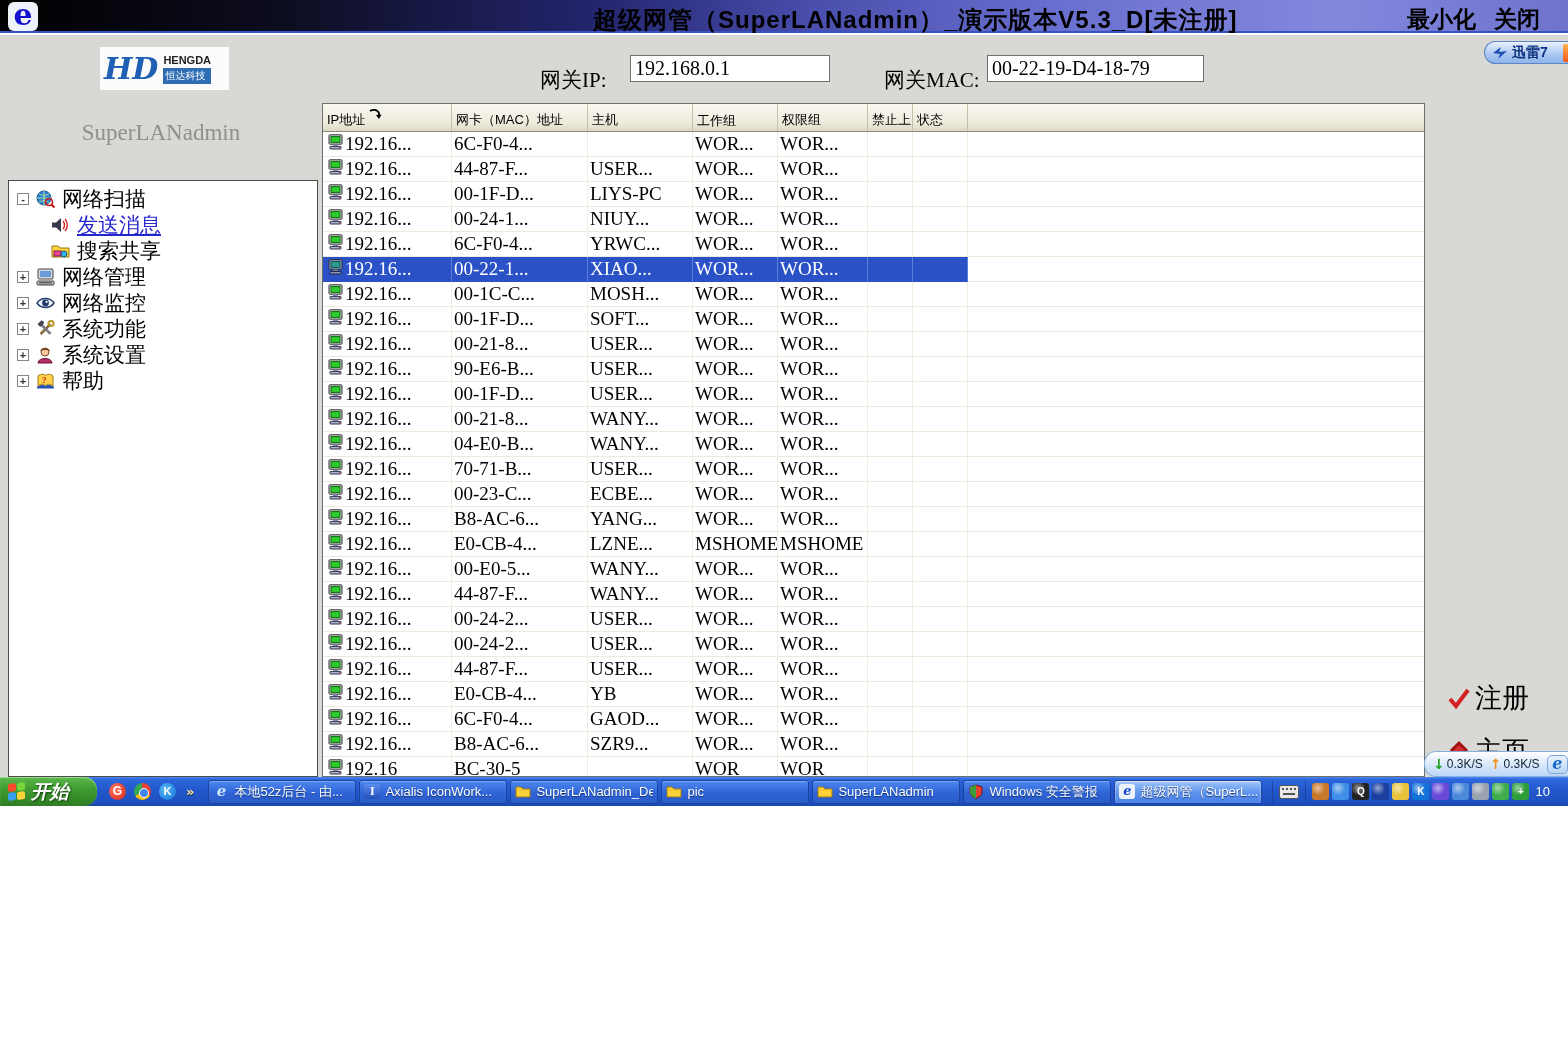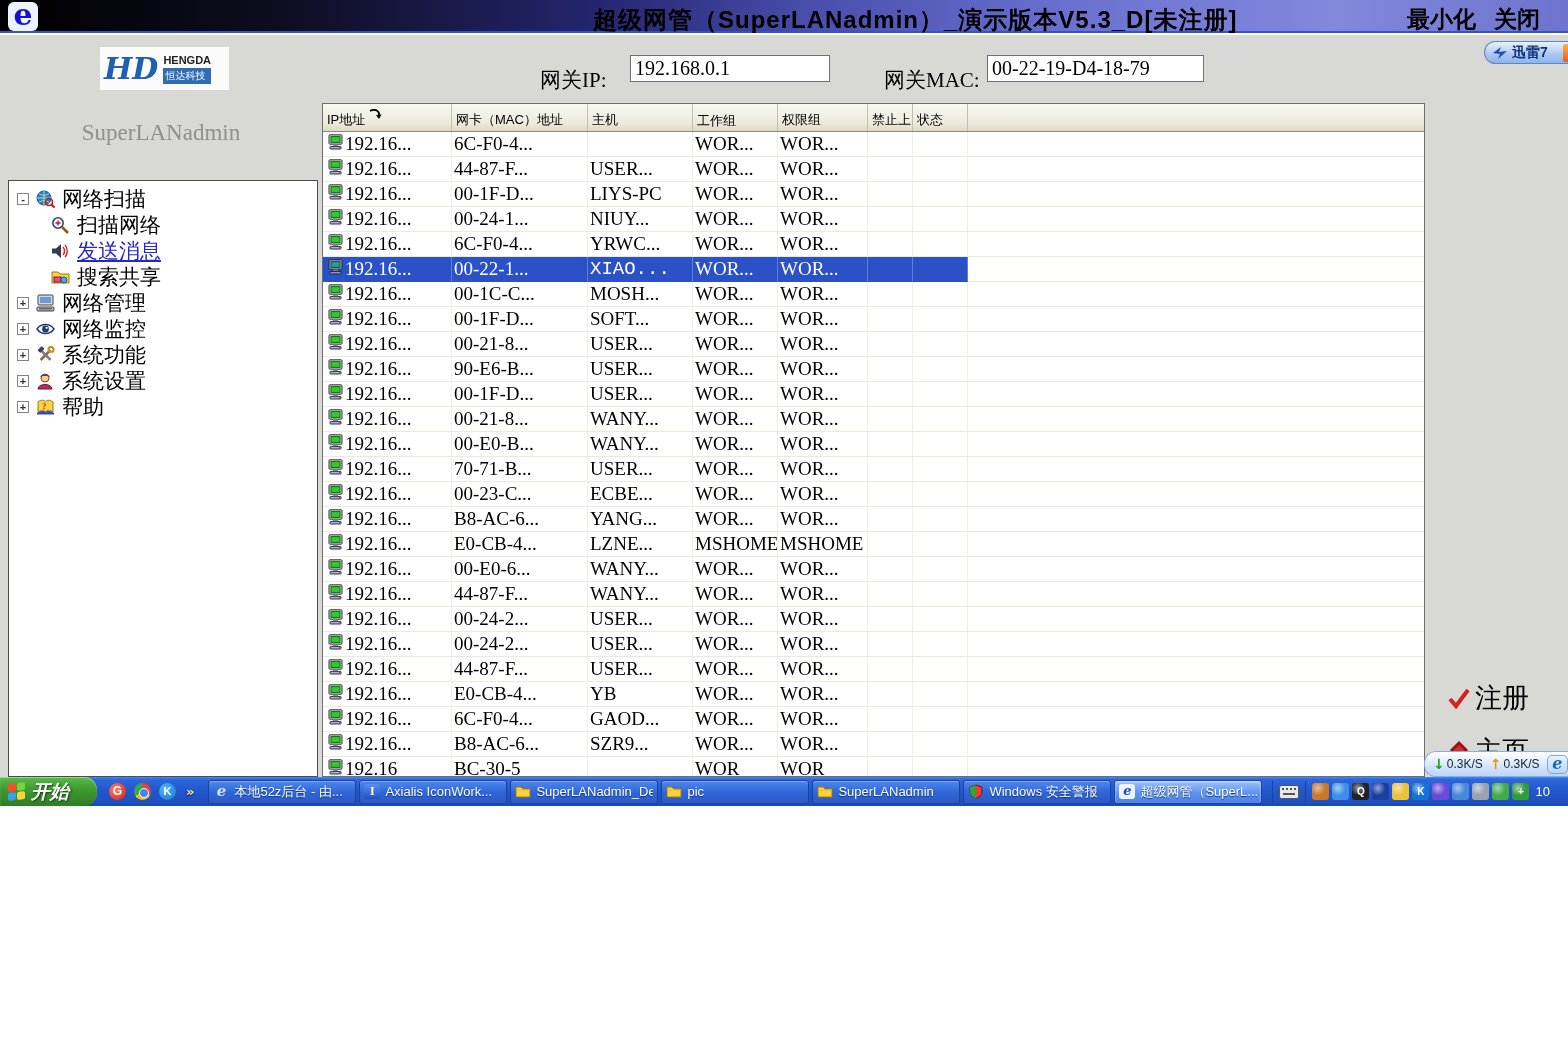--- a/index.html
+++ b/index.html
@@ -155,28 +155,20 @@
           <span class="t-icon"><svg viewBox="0 0 19 18" width="19" height="18">
               <circle cx="8" cy="8" r="7" fill="#2b7fd4" stroke="#14508e"></circle>
               <path d="M1,8 H15 M8,1 V15 M3,3.5 C6,6 10,6 13,3.5 M3,12.5 C6,10 10,10 13,12.5" stroke="#aee2a0" fill="none"></path>
               <circle cx="13" cy="12" r="3.5" fill="none" stroke="#c81818" stroke-width="1.6"></circle>
               <line x1="15.5" y1="14.5" x2="18.5" y2="17.5" stroke="#c81818" stroke-width="2.2"></line>
             </svg></span>
           <span class="t-label">网络扫描</span>
         </div>
         <div class="tree-item child">
           <span class="t-icon"><svg viewBox="0 0 19 18" width="19" height="18">
-              <circle cx="7" cy="7" r="5.2" fill="#eef6ff" stroke="#334a7a" stroke-width="1.6"></circle>
-              <path d="M7,4.5 V9.5 M4.5,7 H9.5" stroke="#c81818" stroke-width="1.4"></path>
-              <line x1="11" y1="11" x2="17" y2="17" stroke="#8a5a20" stroke-width="2.6"></line>
-            </svg></span>
-          <span class="t-label">扫描网络</span>
-        </div>
-        <div class="tree-item child">
-          <span class="t-icon"><svg viewBox="0 0 19 18" width="19" height="18">
               <polygon points="1,6.5 5,6.5 10,2 10,16 5,11.5 1,11.5" fill="#3a3a4e"></polygon>
               <path d="M12,5 C14,7 14,11 12,13 M14,3 C17,6 17,12 14,15" fill="none" stroke="#d42020" stroke-width="1.4"></path>
             </svg></span>
           <span class="t-label link">发送消息</span>
         </div>
         <div class="tree-item child">
           <span class="t-icon"><svg viewBox="0 0 19 18" width="19" height="18">
               <path d="M1,4 L7,4 L9,6 L18,6 L18,15 L1,15 Z" fill="#ffd23a" stroke="#9a7a10"></path>
               <rect x="3" y="9" width="7" height="5" fill="#e84a9a" stroke="#8a1050"></rect>
               <circle cx="13" cy="12" r="3" fill="#3ab0e8" stroke="#10608a"></circle>
@@ -363,21 +355,21 @@
             <div class="td hl" style="width: 129px;">
               <span class="pc"><svg viewBox="0 0 17 16" width="17" height="16">
                   <rect x="2" y="0.8" width="13" height="9.4" rx="1" fill="#9ab0c8" stroke="#223"></rect>
                   <rect x="4" y="2.6" width="9" height="5.8" fill="#2e9c8e" stroke="#0e4e4e"></rect>
                   <rect x="6" y="10.6" width="5" height="1.6" fill="#7888b0"></rect>
                   <rect x="3" y="12.4" width="11" height="2.6" rx="0.5" fill="#8a96c0" stroke="#223"></rect>
                 </svg></span>
               <span>192.16...</span>
             </div>
             <div class="td hl" style="width: 136px;">00-22-1...</div>
-            <div class="td hl" style="width: 105px; font-family: Liberation Mono, monospace;">XIAO...</div>
+            <div class="td hl" style="width: 105px;">XIAO...</div>
             <div class="td hl" style="width: 85px;">WOR...</div>
             <div class="td hl" style="width: 90px;">WOR...</div>
             <div class="td hl" style="width: 45px;"></div>
             <div class="td hl" style="width: 55px;"></div>
             <div class="td" style="width: 457px;"></div>
           </div>
           <div class="trow">
             <div class="td" style="width: 129px;">
               <span class="pc"><svg viewBox="0 0 17 16" width="17" height="16">
                   <rect x="2" y="0.8" width="13" height="9.4" rx="1" fill="#d0d0d0" stroke="#333"></rect>
@@ -495,21 +487,21 @@
             <div class="td" style="width: 129px;">
               <span class="pc"><svg viewBox="0 0 17 16" width="17" height="16">
                   <rect x="2" y="0.8" width="13" height="9.4" rx="1" fill="#d0d0d0" stroke="#333"></rect>
                   <rect x="4" y="2.6" width="9" height="5.8" fill="#2ecc2e" stroke="#0e6e0e"></rect>
                   <rect x="6" y="10.6" width="5" height="1.6" fill="#8890b8"></rect>
                   <rect x="3" y="12.4" width="11" height="2.6" rx="0.5" fill="#aab2d0" stroke="#334"></rect>
                   <circle cx="12.5" cy="13.6" r="0.7" fill="#d42020"></circle>
                 </svg></span>
               <span>192.16...</span>
             </div>
-            <div class="td" style="width: 136px;">00-E0-B...</div>
+            <div class="td" style="width: 136px;">04-E0-B...</div>
             <div class="td" style="width: 105px;">WANY...</div>
             <div class="td" style="width: 85px;">WOR...</div>
             <div class="td" style="width: 90px;">WOR...</div>
             <div class="td" style="width: 45px;"></div>
             <div class="td" style="width: 55px;"></div>
             <div class="td" style="width: 457px;"></div>
           </div>
           <div class="trow">
             <div class="td" style="width: 129px;">
               <span class="pc"><svg viewBox="0 0 17 16" width="17" height="16">
@@ -590,21 +582,21 @@
             <div class="td" style="width: 129px;">
               <span class="pc"><svg viewBox="0 0 17 16" width="17" height="16">
                   <rect x="2" y="0.8" width="13" height="9.4" rx="1" fill="#d0d0d0" stroke="#333"></rect>
                   <rect x="4" y="2.6" width="9" height="5.8" fill="#2ecc2e" stroke="#0e6e0e"></rect>
                   <rect x="6" y="10.6" width="5" height="1.6" fill="#8890b8"></rect>
                   <rect x="3" y="12.4" width="11" height="2.6" rx="0.5" fill="#aab2d0" stroke="#334"></rect>
                   <circle cx="12.5" cy="13.6" r="0.7" fill="#d42020"></circle>
                 </svg></span>
               <span>192.16...</span>
             </div>
-            <div class="td" style="width: 136px;">00-E0-6...</div>
+            <div class="td" style="width: 136px;">00-E0-5...</div>
             <div class="td" style="width: 105px;">WANY...</div>
             <div class="td" style="width: 85px;">WOR...</div>
             <div class="td" style="width: 90px;">WOR...</div>
             <div class="td" style="width: 45px;"></div>
             <div class="td" style="width: 55px;"></div>
             <div class="td" style="width: 457px;"></div>
           </div>
           <div class="trow">
             <div class="td" style="width: 129px;">
               <span class="pc"><svg viewBox="0 0 17 16" width="17" height="16">

